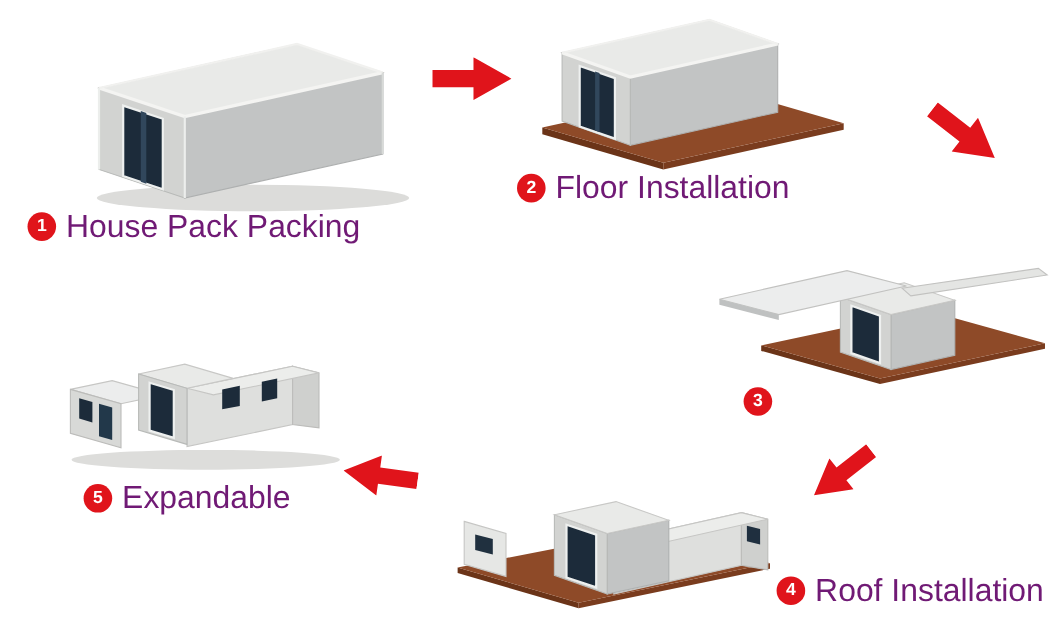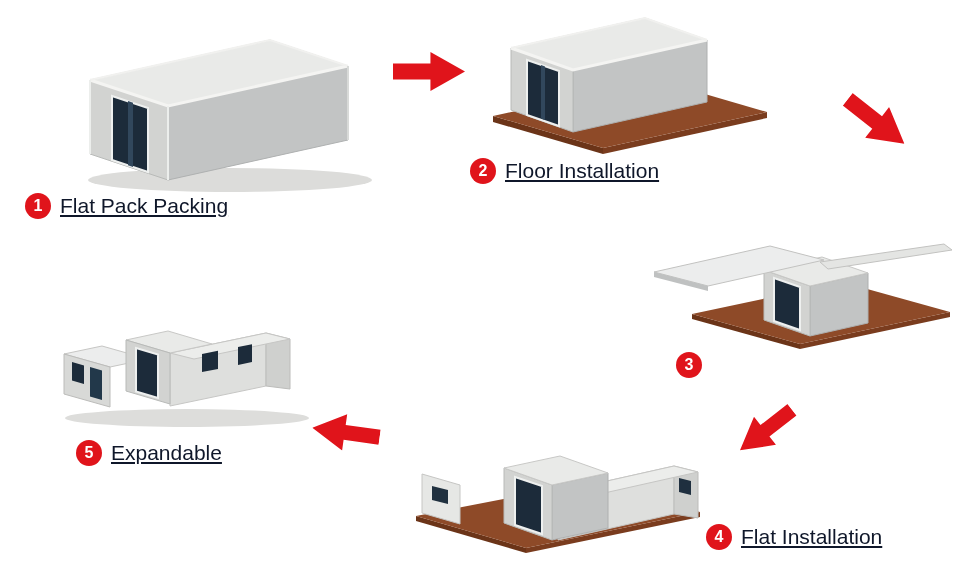--- a/index.html
+++ b/index.html
@@ -31,25 +31,24 @@
     color: #ffffff;
     font-size: 16px;
     font-weight: bold;
     display: flex;
     align-items: center;
     justify-content: center;
     flex: 0 0 auto;
     line-height: 1;
   }
   .label {
-    font-size: 21px;
-    color: #0f172a;
+    font-size: 29px;
+    color: #701a75;
     line-height: 26px;
     white-space: nowrap;
-    text-decoration: underline;
   }
   .label-col {
     display: flex;
     flex-direction: row;
     gap: 4px;
   }
   .arrow { position: absolute; }
   .arrow svg { display: block; }
 </style>
 </head>
@@ -157,41 +156,41 @@
   <div class="arrow" style="left:312px; top:414px; transform:rotate(188deg);">
     <svg width="68" height="37" viewBox="0 0 100 54">
       <polygon points="0,16 52,16 52,0 100,27 52,54 52,38 0,38" fill="#e0141b"></polygon>
     </svg>
   </div>
 
   <div class="caption" style="left:25px; top:193px;">
     <div class="badge">
       <span>1</span>
     </div>
-    <span class="label">Flat Pack Packing</span>
+    <span class="label">House Pack Packing</span>
   </div>
 
   <div class="caption" style="left:470px; top:158px;">
     <div class="badge">
       <span>2</span>
     </div>
     <span class="label">Floor Installation</span>
   </div>
 
   <div class="caption" style="left:676px; top:352px;">
     <div class="badge">
       <span>3</span>
     </div>
   </div>
 
   <div class="caption" style="left:706px; top:524px;">
     <div class="badge">
       <span>4</span>
     </div>
-    <span class="label">Flat Installation</span>
+    <span class="label">Roof Installation</span>
   </div>
 
   <div class="caption" style="left:76px; top:440px;">
     <div class="badge">
       <span>5</span>
     </div>
     <div class="label-col">
       <span class="label">Expandable</span>
     </div>
   </div>

